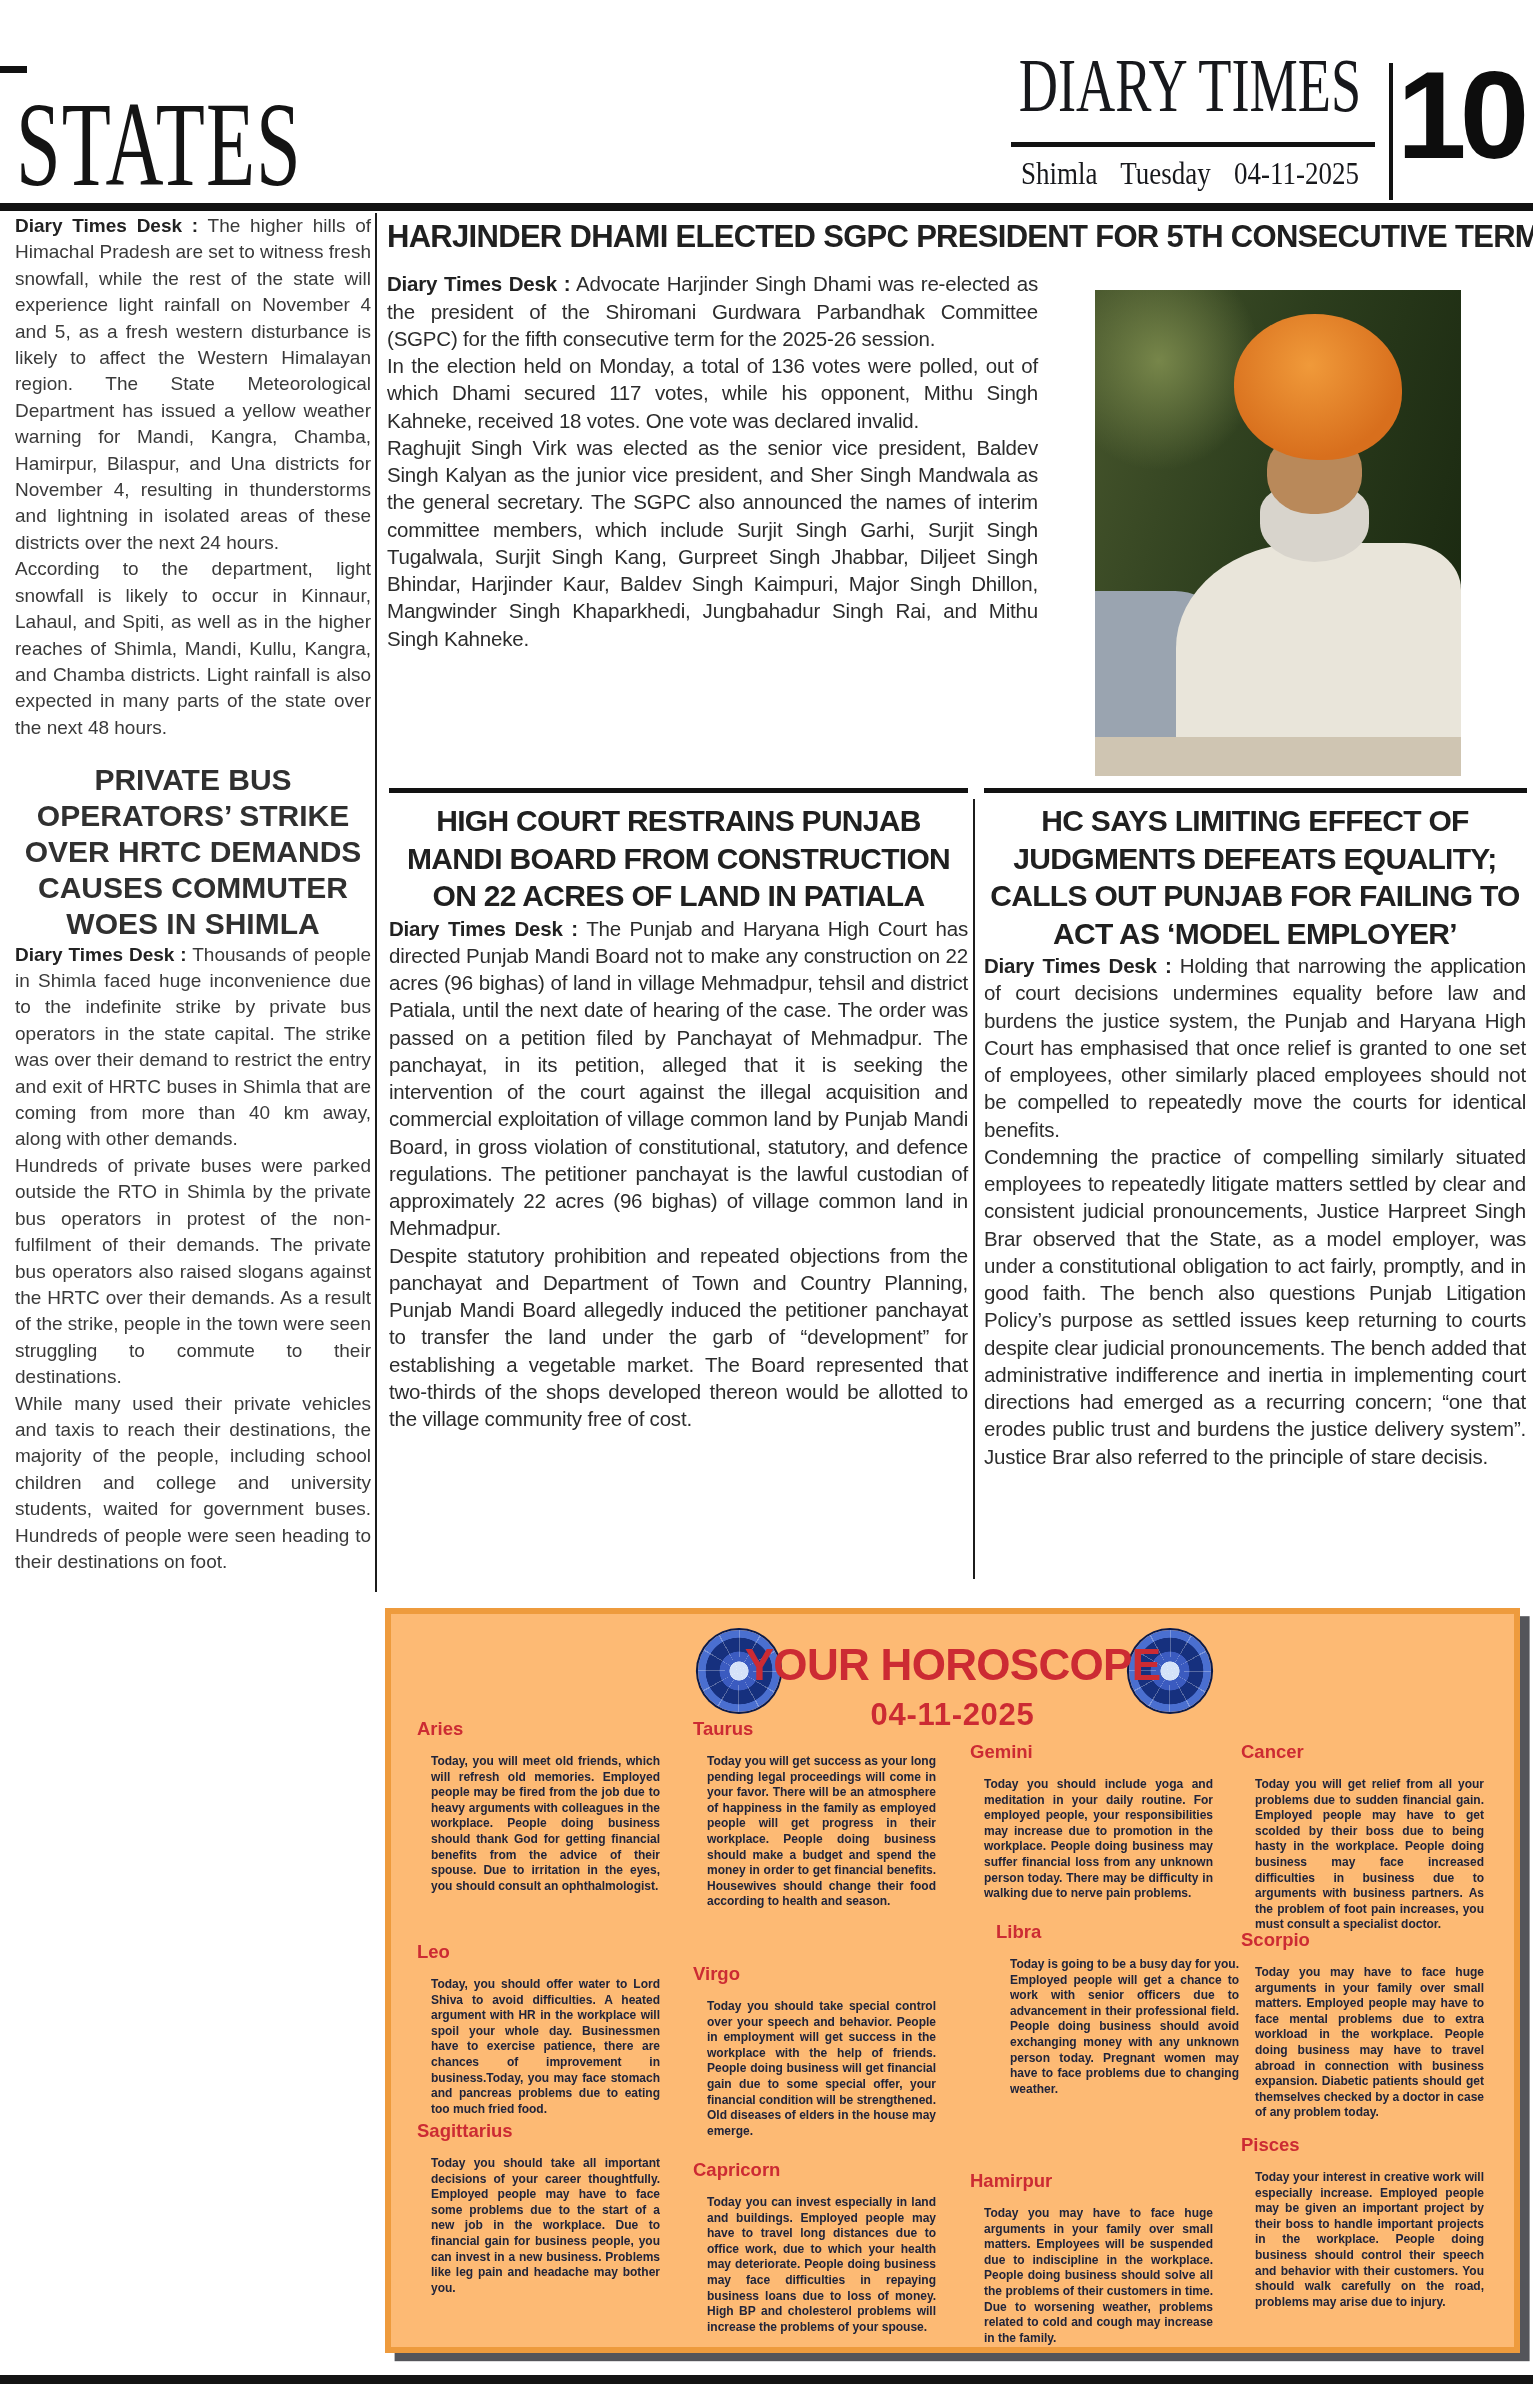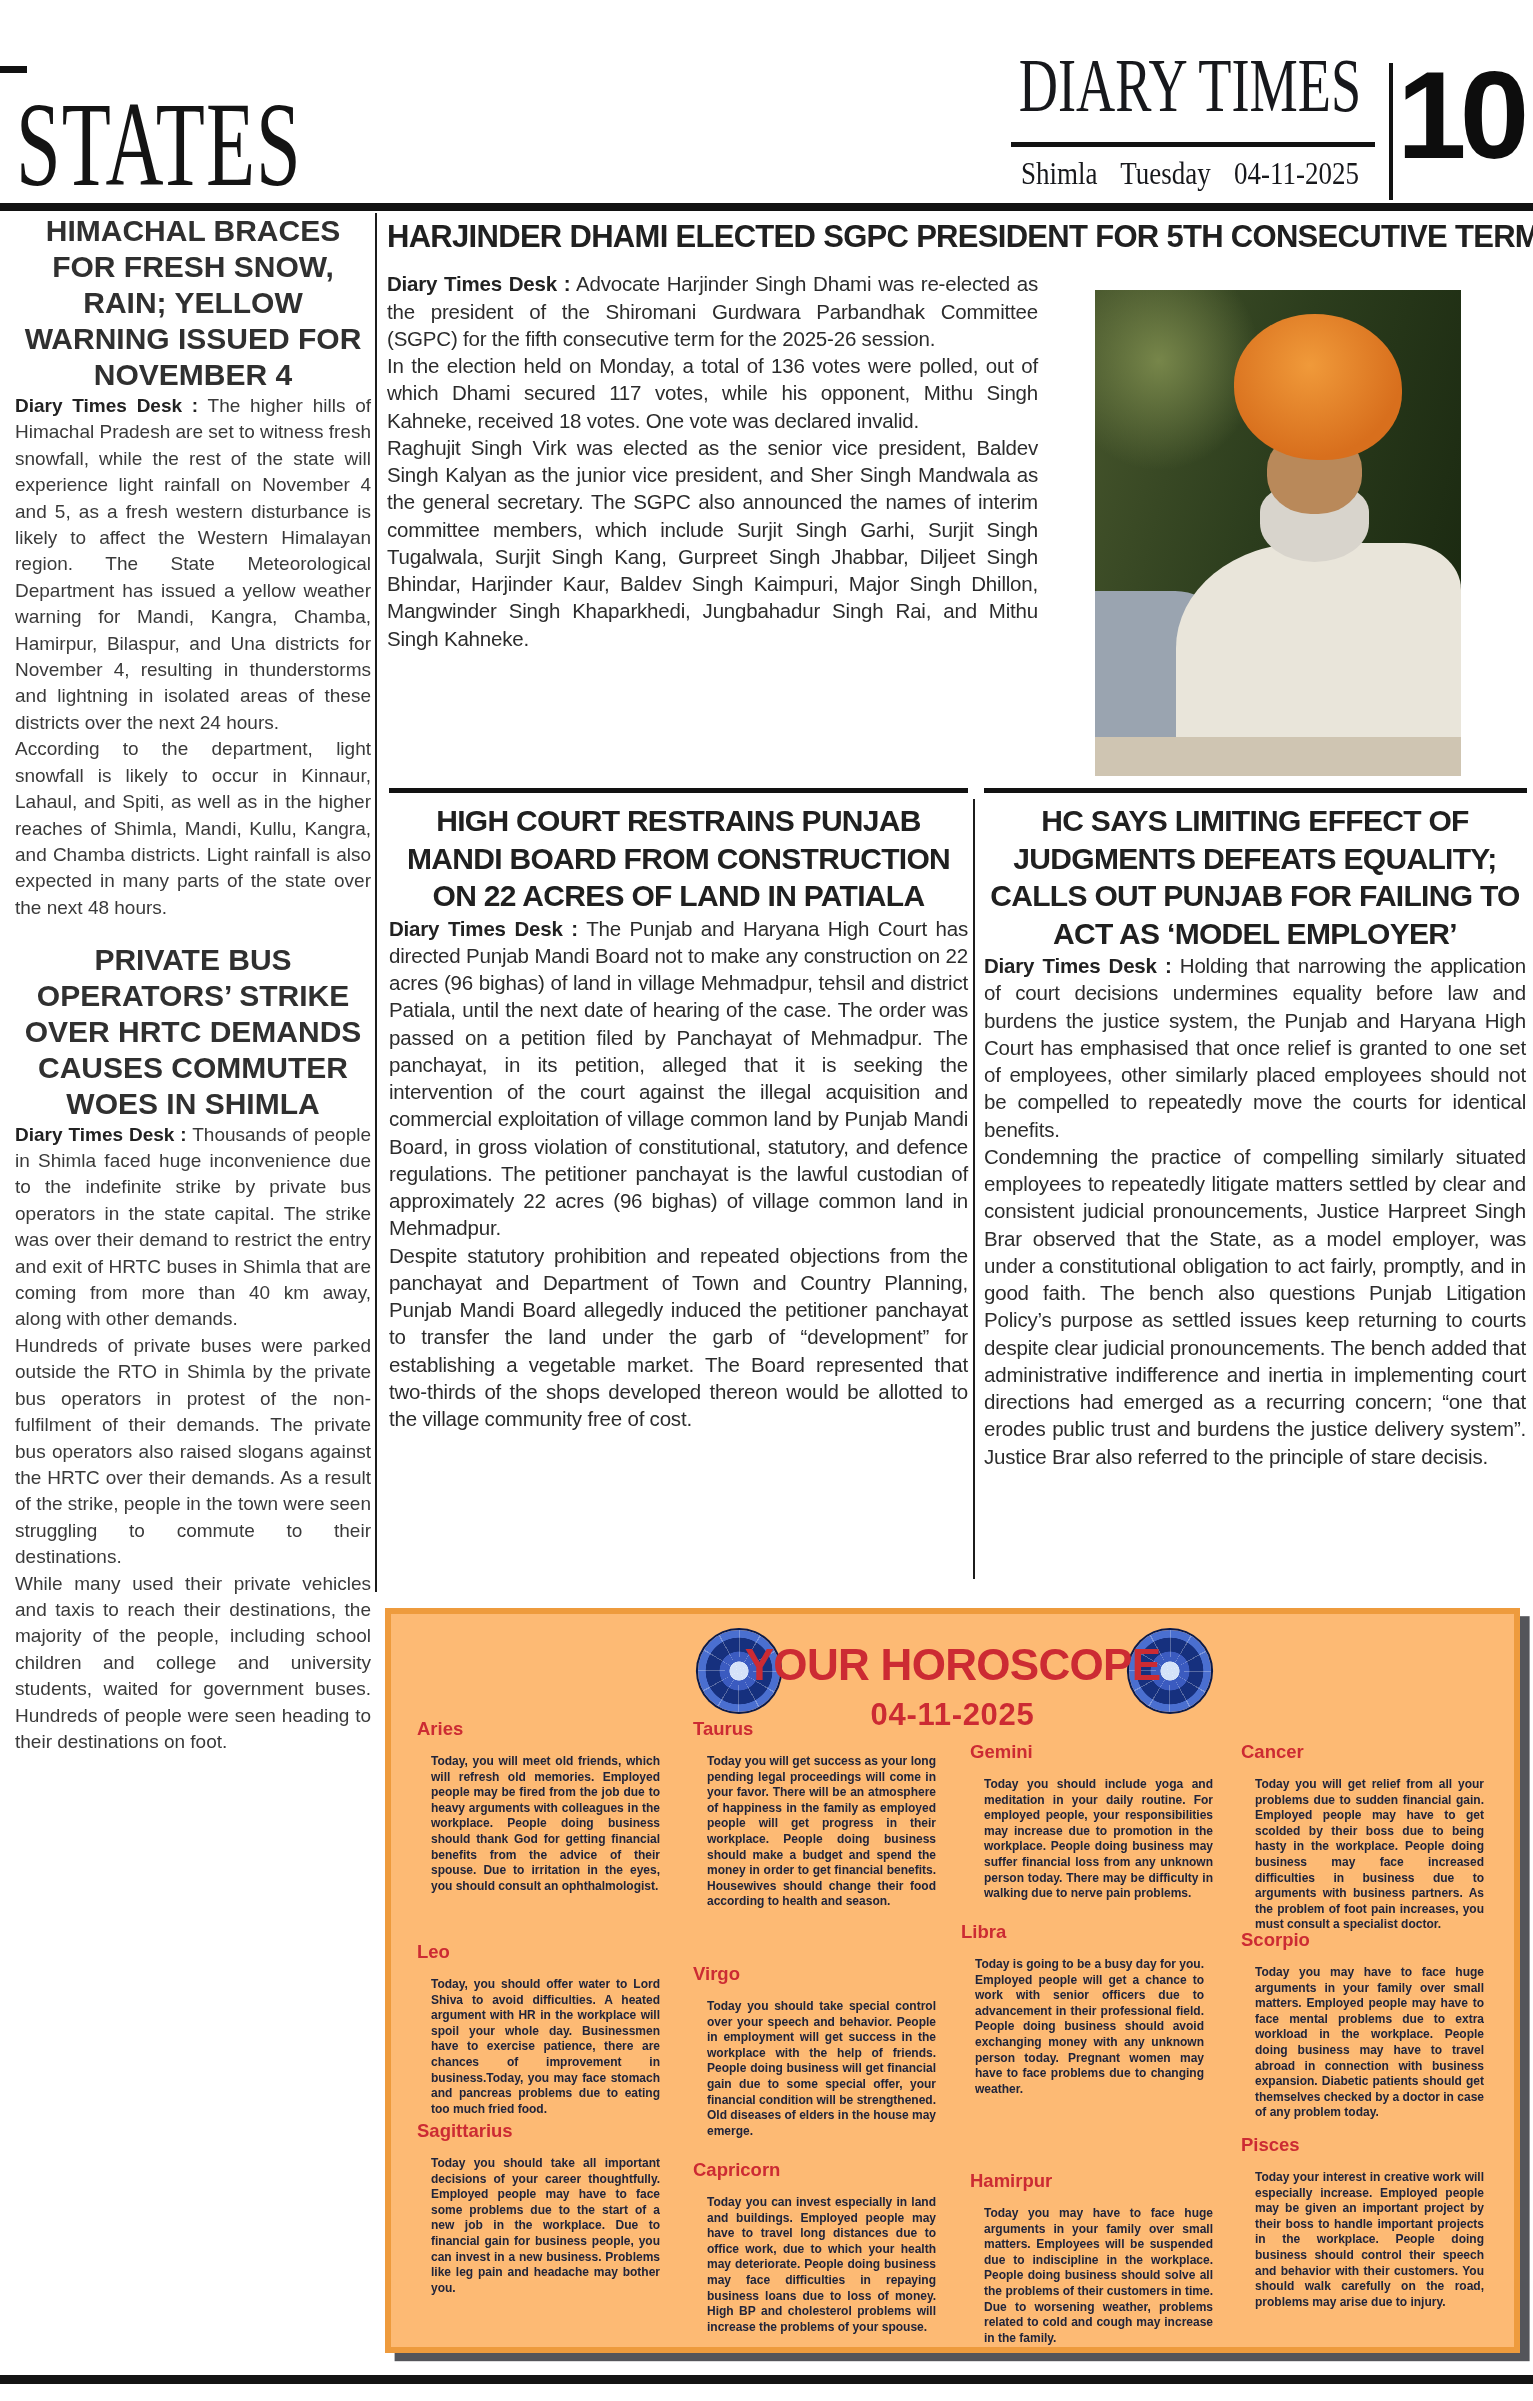--- a/index.html
+++ b/index.html
@@ -91,21 +91,20 @@
   <div class="pagebar"></div>
   <div class="page-number">10</div>
   <div class="rule-top"></div>
 
   <div class="vdiv-left"></div>
   <div class="vdiv-right"></div>
   <div class="hline-mid"></div>
   <div class="hline-right"></div>
 
   <div class="col-left">
-    <div class="headline">HIMACHAL BRACES FOR FRESH SNOW, RAIN; YELLOW WARNING ISSUED FOR NOVEMBER 4</div>
     <p class="body m18"><strong class="byline">Diary Times Desk :</strong> <span>The higher hills of Himachal Pradesh are set to witness fresh snowfall, while the rest of the state will experience light rainfall on November 4 and 5, as a fresh western disturbance is likely to affect the Western Himalayan region. The State Meteorological Department has issued a yellow weather warning for Mandi, Kangra, Chamba, Hamirpur, Bilaspur, and Una districts for November 4, resulting in thunderstorms and lightning in isolated areas of these districts over the next 24 hours.</span></p>
     <p class="body m70">According to the department, light snowfall is likely to occur in Kinnaur, Lahaul, and Spiti, as well as in the higher reaches of Shimla, Mandi, Kullu, Kangra, and Chamba districts. Light rainfall is also expected in many parts of the state over the next 48 hours.</p>
     <div class="headline m30">PRIVATE BUS OPERATORS’ STRIKE OVER HRTC DEMANDS CAUSES COMMUTER WOES IN SHIMLA</div>
     <p class="body m18"><strong class="byline">Diary Times Desk :</strong> <span>Thousands of people in Shimla faced huge inconvenience due to the indefinite strike by private bus operators in the state capital. The strike was over their demand to restrict the entry and exit of HRTC buses in Shimla that are coming from more than 40 km away, along with other demands.</span></p>
     <p class="body m70">Hundreds of private buses were parked outside the RTO in Shimla by the private bus operators in protest of the non-fulfilment of their demands. The private bus operators also raised slogans against the HRTC over their demands. As a result of the strike, people in the town were seen struggling to commute to their destinations.</p>
     <p class="body m70">While many used their private vehicles and taxis to reach their destinations, the majority of the people, including school children and college and university students, waited for government buses. Hundreds of people were seen heading to their destinations on foot.</p>
   </div>
 
   <div class="art-sgpc mid-font">
     <div class="headline">HARJINDER DHAMI ELECTED SGPC PRESIDENT FOR 5TH CONSECUTIVE TERM</div>
@@ -162,21 +161,21 @@
         <p class="sign-text">Today you will get relief from all your problems due to sudden financial gain. Employed people may have to get scolded by their boss due to being hasty in the workplace. People doing business may face increased difficulties in business due to arguments with business partners. As the problem of foot pain increases, you must consult a specialist doctor.</p>
       </div>
     <div class="sign" style="left:26px;top:327px;">
         <p class="sign-name">Leo</p>
         <p class="sign-text">Today, you should offer water to Lord Shiva to avoid difficulties. A heated argument with HR in the workplace will spoil your whole day. Businessmen have to exercise patience, there are chances of improvement in business.Today, you may face stomach and pancreas problems due to eating too much fried food.</p>
       </div>
     <div class="sign" style="left:302px;top:349px;">
         <p class="sign-name">Virgo</p>
         <p class="sign-text">Today you should take special control over your speech and behavior. People in employment will get success in the workplace with the help of friends. People doing business will get financial gain due to some special offer, your financial condition will be strengthened. Old diseases of elders in the house may emerge.</p>
       </div>
-    <div class="sign" style="left:570px;top:307px;">
+    <div class="sign" style="left:605px;top:307px;">
         <p class="sign-name">Libra</p>
         <p class="sign-text">Today is going to be a busy day for you. Employed people will get a chance to work with senior officers due to advancement in their professional field. People doing business should avoid exchanging money with any unknown person today. Pregnant women may have to face problems due to changing weather.</p>
       </div>
     <div class="sign" style="left:850px;top:315px;">
         <p class="sign-name">Scorpio</p>
         <p class="sign-text">Today you may have to face huge arguments in your family over small matters. Employed people may have to face mental problems due to extra workload in the workplace. People doing business may have to travel abroad in connection with business expansion. Diabetic patients should get themselves checked by a doctor in case of any problem today.</p>
       </div>
     <div class="sign" style="left:26px;top:506px;">
         <p class="sign-name">Sagittarius</p>
         <p class="sign-text">Today you should take all important decisions of your career thoughtfully. Employed people may have to face some problems due to the start of a new job in the workplace. Due to financial gain for business people, you can invest in a new business. Problems like leg pain and headache may bother you.</p>

